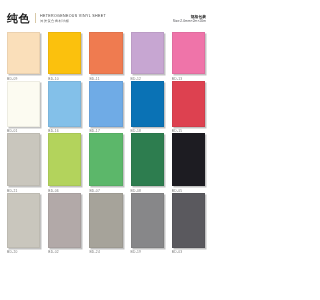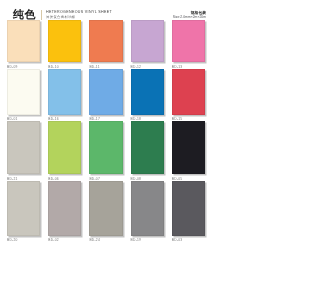--- a/index.html
+++ b/index.html
@@ -4,21 +4,21 @@
 <style>
   html,body{margin:0;padding:0;}
   body{
     width:212px;height:300px;overflow:hidden;background:#ffffff;
     font-family:"Liberation Sans","DejaVu Sans",sans-serif;
     -webkit-font-smoothing:antialiased;
   }
   .page{position:relative;width:212px;height:300px;box-sizing:border-box;}
 
   
-  .header{display:flex;align-items:flex-end;padding:4px 6px 0 13px;height:20px;box-sizing:border-box;}
+  .header{display:flex;align-items:center;padding:4px 6px 0 7px;height:32px;box-sizing:border-box;}
   .title-block{display:flex;align-items:center;flex:0 0 auto;}
   .cn-title{font-size:11px;font-weight:bold;color:#1c1c1c;letter-spacing:.5px;line-height:11px;
             font-family:"DejaVu Sans","Liberation Sans",sans-serif;}
   .rule{width:1px;height:10px;background:#d8c9a8;margin:0 4px 0 5px;}
   .en-block{display:flex;flex-direction:column;justify-content:center;margin-top:1px;}
   .en-title{font-size:3.6px;letter-spacing:.35px;color:#3b3b3b;line-height:5px;white-space:nowrap;}
   .cn-sub{font-size:3.4px;letter-spacing:.3px;color:#6c6c6c;line-height:5px;white-space:nowrap;
           font-family:"DejaVu Sans","Liberation Sans",sans-serif;}
   .spec-block{margin-left:auto;text-align:right;padding-top:1px;}
   .spec-title{font-size:3.8px;font-weight:bold;color:#2b2b2b;line-height:5px;white-space:nowrap;

